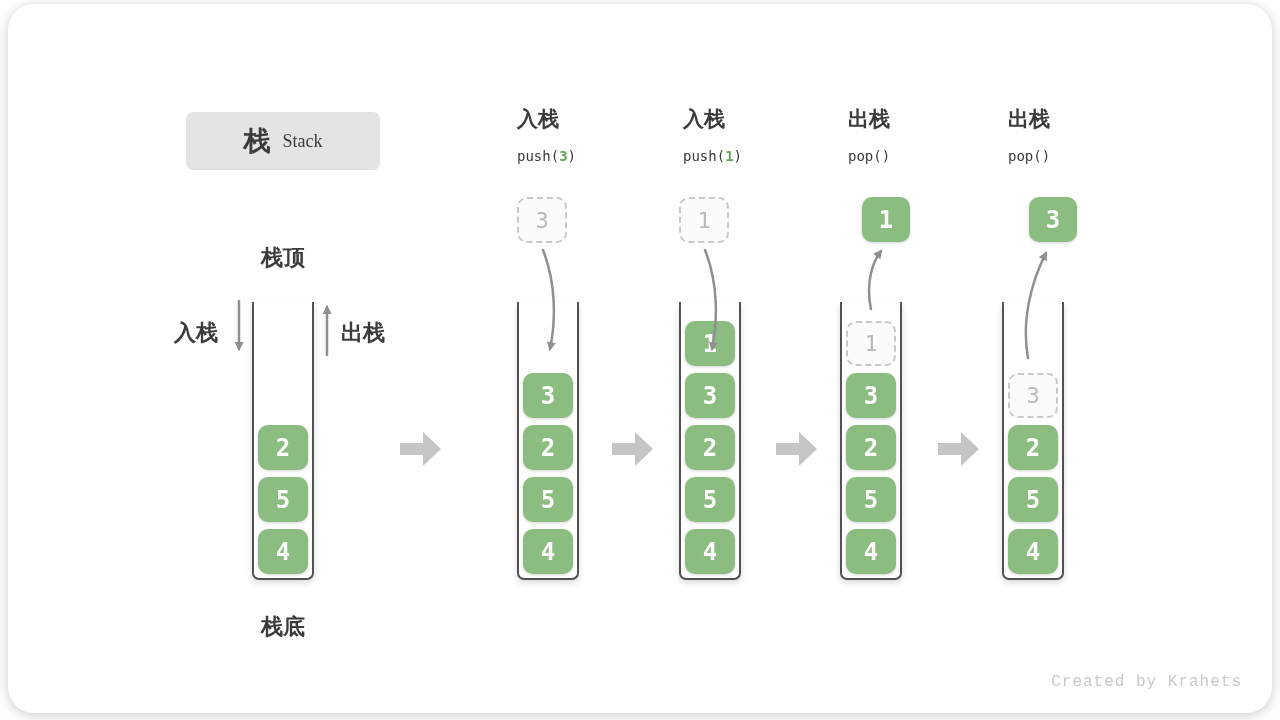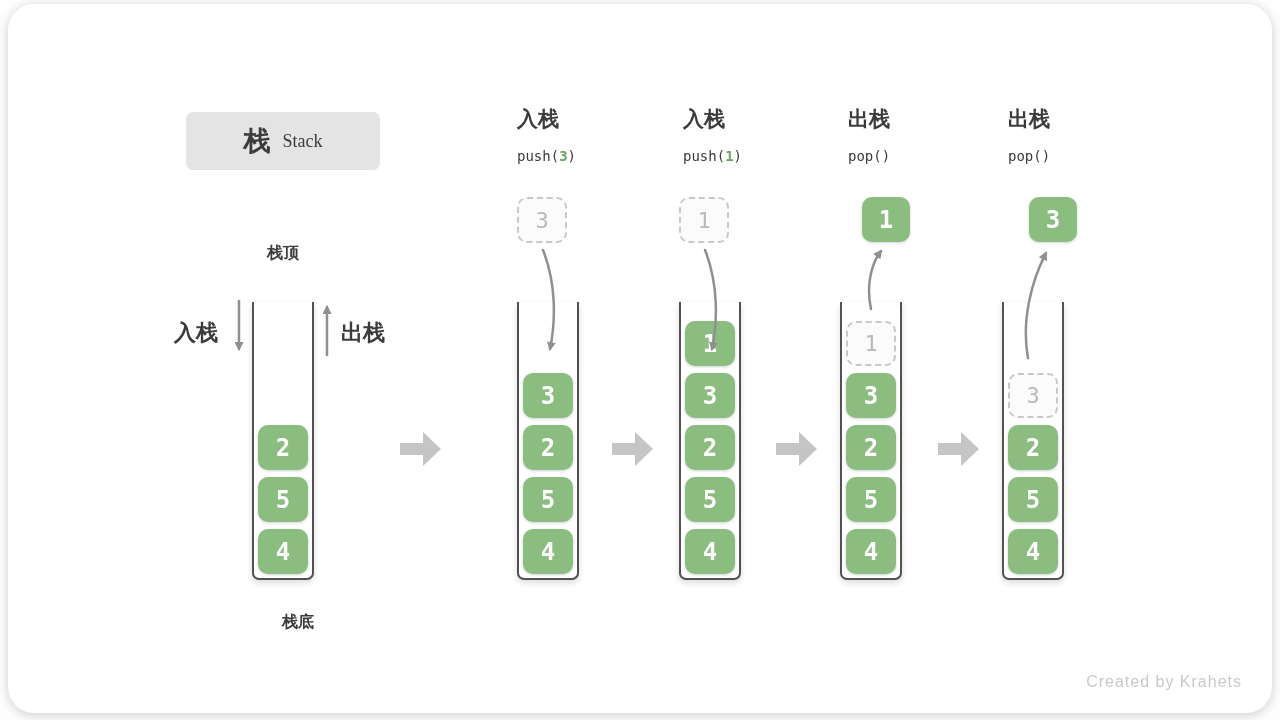--- a/index.html
+++ b/index.html
@@ -16,23 +16,23 @@
   }
   
   .title-badge{
     position:absolute;left:186px;top:112px;width:194px;height:58px;
     background:var(--title-bg,#e4e4e4);border-radius:7px;
     display:flex;align-items:center;justify-content:center;gap:12px;
   }
   .title-badge .t-zh{font-size:27px;font-weight:700;}
   .title-badge .t-en{font-size:18px;font-family:Liberation Serif, serif;}
   
-  .zh-label{position:absolute;font-weight:700;font-size:16px;}
+  .zh-label{position:absolute;font-weight:700;font-size:22px;}
   .lbl-top{left:252px;top:243px;width:62px;text-align:center;}
-  .lbl-bottom{left:252px;top:612px;width:62px;text-align:right;font-family:Liberation Mono, monospace;}
+  .lbl-bottom{left:252px;top:612px;width:62px;text-align:center;font-family:Liberation Mono, monospace;}
   .lbl-push-side{left:174px;top:318px;font-size:22px;}
   .lbl-pop-side{left:341px;top:318px;font-size:22px;}
   
   .op{position:absolute;top:107px;}
   .op .op-zh{font-size:21px;font-weight:700;line-height:24px;margin-bottom:12px;}
   .op .op-code{font-family:"DejaVu Sans Mono",monospace;font-size:14px;line-height:26px;color:var(--text-dark,#3b3b3b);}
   .op .op-code .arg{color:var(--code-arg-green,#68a45a);font-weight:700;}
   
   .container{
     position:absolute;top:302px;width:62px;height:278px;box-sizing:border-box;
@@ -71,21 +71,21 @@
     color:var(--box-text,#ffffff);font-size:24px;font-weight:700;
     box-shadow:0 1px 3px rgba(0,0,0,0.18);
   }
   
   .overlay{position:absolute;left:0;top:0;pointer-events:none;}
   .overlay .curve{fill:none;stroke:var(--arrow-gray,#8f8f8f);stroke-width:2.5;stroke-linecap:round;}
   .overlay .big{fill:var(--big-arrow,#c5c5c5);}
   
   .watermark{
     position:absolute;right:38px;top:673px;
-    font-family:Liberation Sans, sans-serif;font-size:16px;letter-spacing:1px;
+    font-family:Liberation Mono, monospace;font-size:16px;letter-spacing:1px;
     color:var(--watermark,#c9c9c9);
   }
 </style>
 </head>
 <body>
 
 <div class="canvas">
   <div class="card"></div>
 
   <div class="title-badge">

